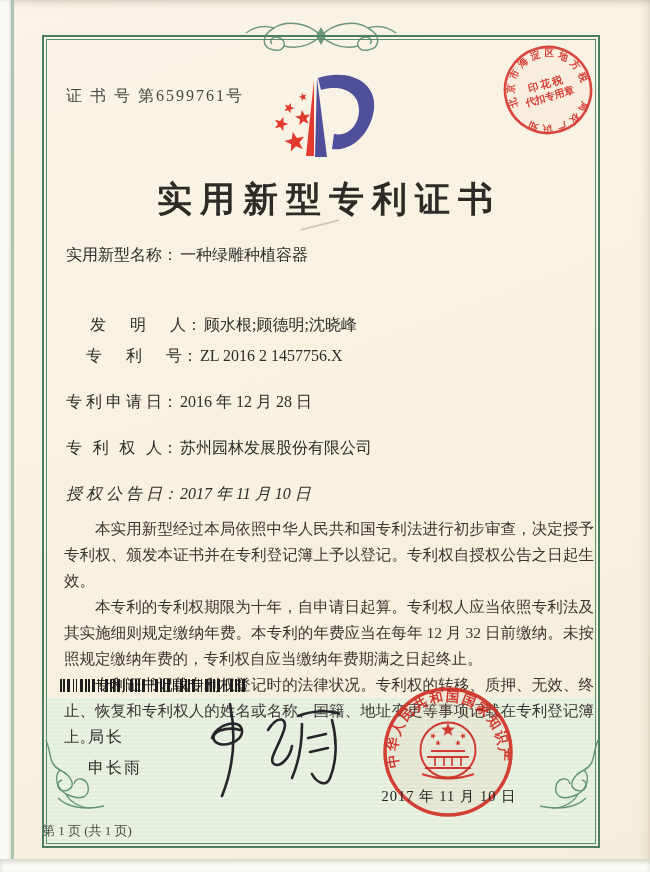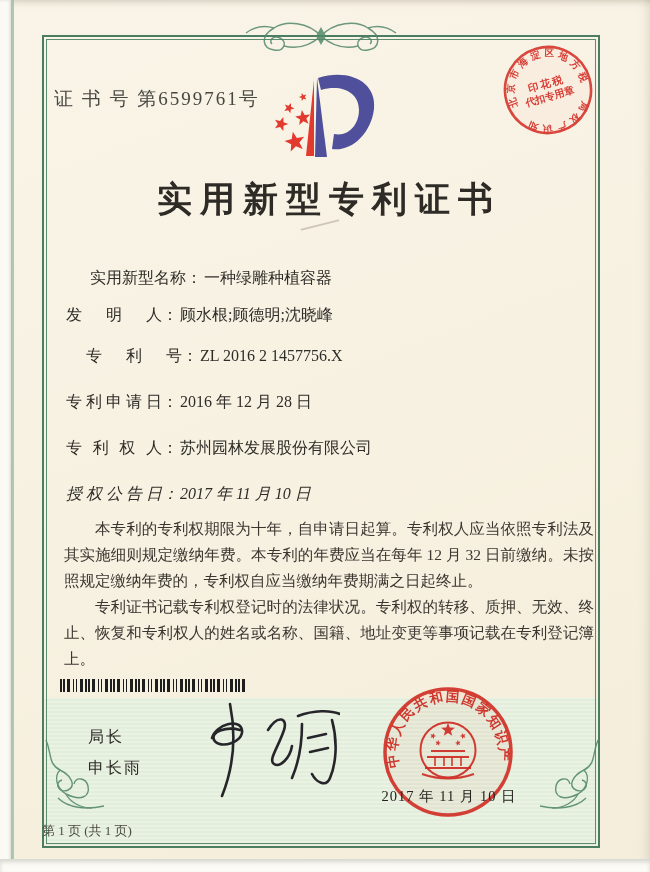--- a/index.html
+++ b/index.html
@@ -14,21 +14,21 @@
   .edge-bottom{position:absolute;left:0;bottom:0;width:100%;height:13px;background:#fcfbf6;
              box-shadow:inset 0 3px 4px rgba(120,120,110,.28);}
   
   .frame{position:absolute;left:42px;top:35px;width:558px;height:813px;
          border:2px solid #4a7d62;box-sizing:border-box;}
   .frame::after{content:"";position:absolute;inset:2px;border:1px solid #5b8c70;}
   .band{position:absolute;left:45px;top:698px;width:552px;height:147px;
         background:repeating-linear-gradient(0deg,#e2eddb 0 2px,#eaf3e3 2px 4px);}
   .svg-abs{position:absolute;}
   .txt{position:absolute;color:#35322c;}
-  .cert-no{left:54px;top:86px;font-size:19px;letter-spacing:2px;color:#474742;}
+  .cert-no{left:66px;top:86px;font-size:16px;letter-spacing:2px;color:#474742;}
   .title{left:0;top:176px;width:650px;text-align:center;font-size:35px;font-weight:bold;
          letter-spacing:8px;text-indent:8px;color:#2e2b27;}
   .smudge{position:absolute;left:300px;top:224px;width:40px;height:2px;background:#b3a89a;
           transform:rotate(-14deg);border-radius:2px;opacity:.6;}
   .frow{position:absolute;left:66px;font-size:16px;color:#2f2d29;white-space:nowrap;}
   .flabel{display:inline-block;width:96px;text-align:justify;text-align-last:justify;}
   .fvalue{margin-left:2px;}
   .body-text{position:absolute;left:64px;top:516px;width:530px;font-size:15.5px;line-height:26px;
              text-align:justify;color:#3a3630;}
   .body-text p{margin:0;text-indent:2em;}
@@ -115,40 +115,41 @@
       <text x="48" y="58" text-anchor="middle" font-size="10" fill="#d73e36" font-weight="bold">代扣专用章</text>
       <text font-size="9.6" fill="#d73e36" font-weight="bold">
         <textPath href="#stampBottom" startOffset="2" textLength="92" lengthAdjust="spacing">局权产识知家国</textPath>
       </text>
     </svg>
   </div>
 
   <div class="txt title">实用新型专利证书</div>
   <div class="smudge"></div>
 
-  <div class="frow" style="top:268px;margin-left:24px;">
+  <div class="frow" style="top:245px;">
     <span class="flabel">实用新型名称</span>：<span class="fvalue">一种绿雕种植容器</span>
   </div>
-  <div class="frow" style="top:305px;">
+  <div class="frow" style="top:315px;margin-left:24px;">
     <span class="flabel">发明人</span>：<span class="fvalue">顾水根;顾德明;沈晓峰</span>
   </div>
   <div class="frow" style="top:346px;margin-left:20px;">
     <span class="flabel">专利号</span>：<span class="fvalue">ZL 2016 2 1457756.X</span>
   </div>
   <div class="frow" style="top:392px;">
     <span class="flabel">专利申请日</span>：<span class="fvalue">2016 年 12 月 28 日</span>
   </div>
   <div class="frow" style="top:438px;">
     <span class="flabel">专利权人</span>：<span class="fvalue">苏州园林发展股份有限公司</span>
   </div>
   <div class="frow" style="top:484px;font-style:italic;">
     <span class="flabel">授权公告日</span>：<span class="fvalue">2017 年 11 月 10 日</span>
   </div>
 
   <div class="body-text">
+    <p>本实用新型经过本局依照中华人民共和国专利法进行初步审查，决定授予专利权、颁发本证书并在专利登记簿上予以登记。专利权自授权公告之日起生效。</p>
     <p>本专利的专利权期限为十年，自申请日起算。专利权人应当依照专利法及其实施细则规定缴纳年费。本专利的年费应当在每年 12 月 32 日前缴纳。未按照规定缴纳年费的，专利权自应当缴纳年费期满之日起终止。</p>
     <p>专利证书记载专利权登记时的法律状况。专利权的转移、质押、无效、终止、恢复和专利权人的姓名或名称、国籍、地址变更等事项记载在专利登记簿上。</p>
   </div>
 
   <div class="barcode"></div>
 
   <div class="txt signer-title">局长</div>
   <div class="txt signer-name">申长雨</div>
 
   <svg class="svg-abs" style="left:190px;top:700px;" width="150" height="100" viewBox="0 0 150 100">

